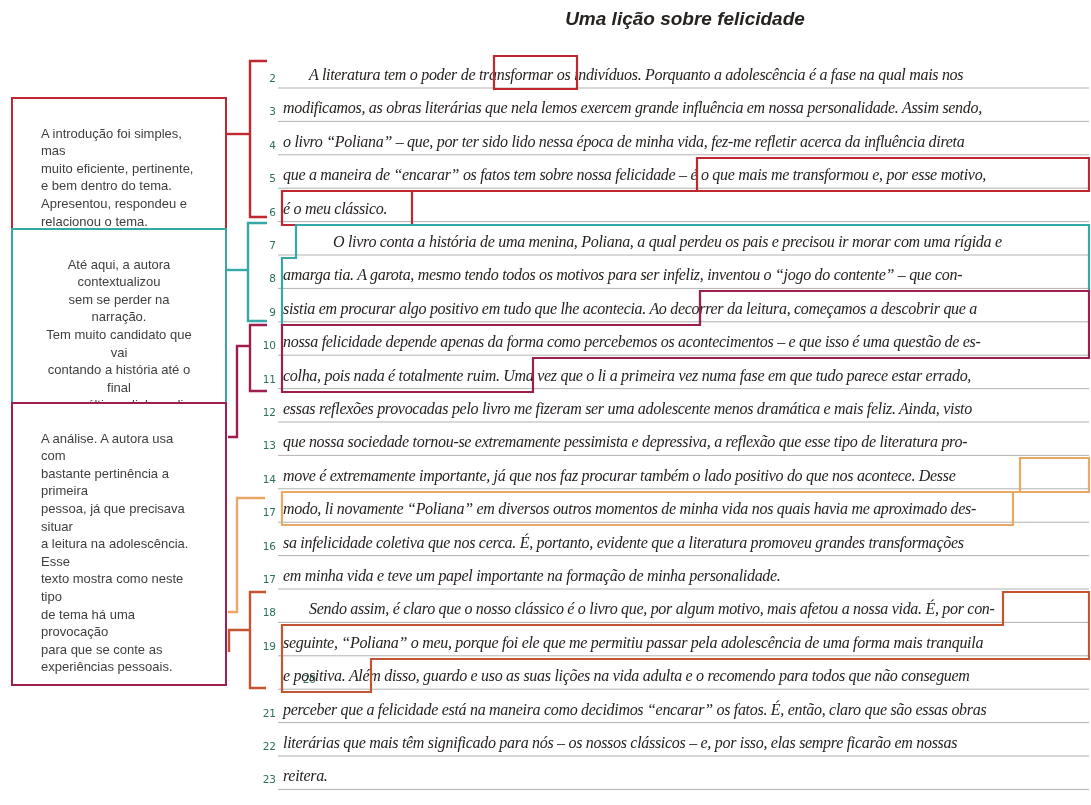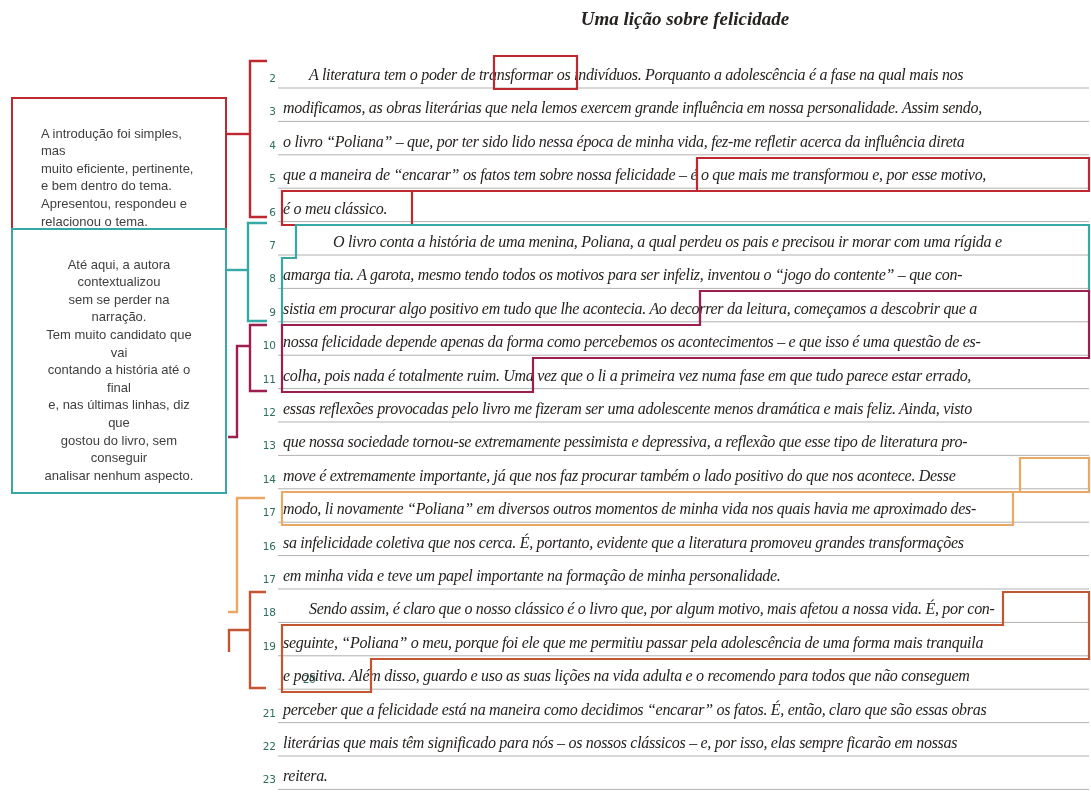--- a/index.html
+++ b/index.html
@@ -3,21 +3,21 @@
 <meta charset="utf-8">
 <style>
   html,body { margin:0; padding:0; background:#ffffff; }
   .page {
     position:relative; width:1091px; height:805px; background:#ffffff;
     font-family:"Liberation Serif", serif; overflow:hidden;
   }
   .title {
     position:absolute; left:280px; top:8px; width:810px; margin:0;
     text-align:center; font-size:19px; font-weight:bold; font-style:italic;
-    font-family:Liberation Serif, serif;
+    font-family:Liberation Sans, sans-serif;
   }
   svg.layer { position:absolute; left:0; top:0; width:1091px; height:805px; }
   svg.overlay { pointer-events:none; }
   .essay-line {
     position:absolute; white-space:nowrap; font-style:italic; font-size:16px;
     letter-spacing:-0.3px; line-height:26px; height:26px;
   }
   .line-number {
     position:absolute; left:250px; width:26px; text-align:right;
     font-family:"DejaVu Sans", sans-serif; font-size:10.5px; line-height:14px;
@@ -122,20 +122,30 @@
   </div>
   <div class="note note-2" style="border-color: rgb(54, 169, 166); text-align: center;">
     <span>Até aqui, a autora contextualizou
 sem se perder na narração.
 Tem muito candidato que vai
 contando a história até o final
 e, nas últimas linhas, diz que
 gostou do livro, sem conseguir
 analisar nenhum aspecto.</span>
   </div>
+  <div class="note note-3" style="border-color: rgb(158, 31, 79);">
+    <span>A análise. A autora usa com
+bastante pertinência a primeira
+pessoa, já que precisava situar
+a leitura na adolescência. Esse
+texto mostra como neste tipo
+de tema há uma provocação
+para que se conte as
+experiências pessoais.</span>
+  </div>
 
   <svg class="layer overlay">
 
     <path d="M494,56 H577 V89 H494 Z" fill="none" stroke-width="2.2" style="stroke: rgb(191, 40, 46);"></path>
     <path d="M697,158 H1089 V191 H412 V225 H282 V191 H697 Z" fill="none" stroke-width="2.2" style="stroke: rgb(191, 40, 46);"></path>
     <path d="M296,225 H1089 V291 H700 V325 H282 V258 H296 Z" fill="none" stroke-width="2.2" style="stroke: rgb(54, 169, 166);"></path>
     <path d="M700,291 H1089 V358 H533 V392 H282 V325 H700 Z" fill="none" stroke-width="2.2" style="stroke: rgb(158, 31, 79);"></path>
     <path d="M1020,458 H1089 V492 H1013 V525 H282 V492 H1020 Z" fill="none" stroke-width="2.2" style="stroke: rgb(234, 168, 102);"></path>
     <path d="M1003,592 H1089 V659 H371 V692 H282 V625 H1003 Z" fill="none" stroke-width="2.2" style="stroke: rgb(194, 86, 51);"></path>
 

